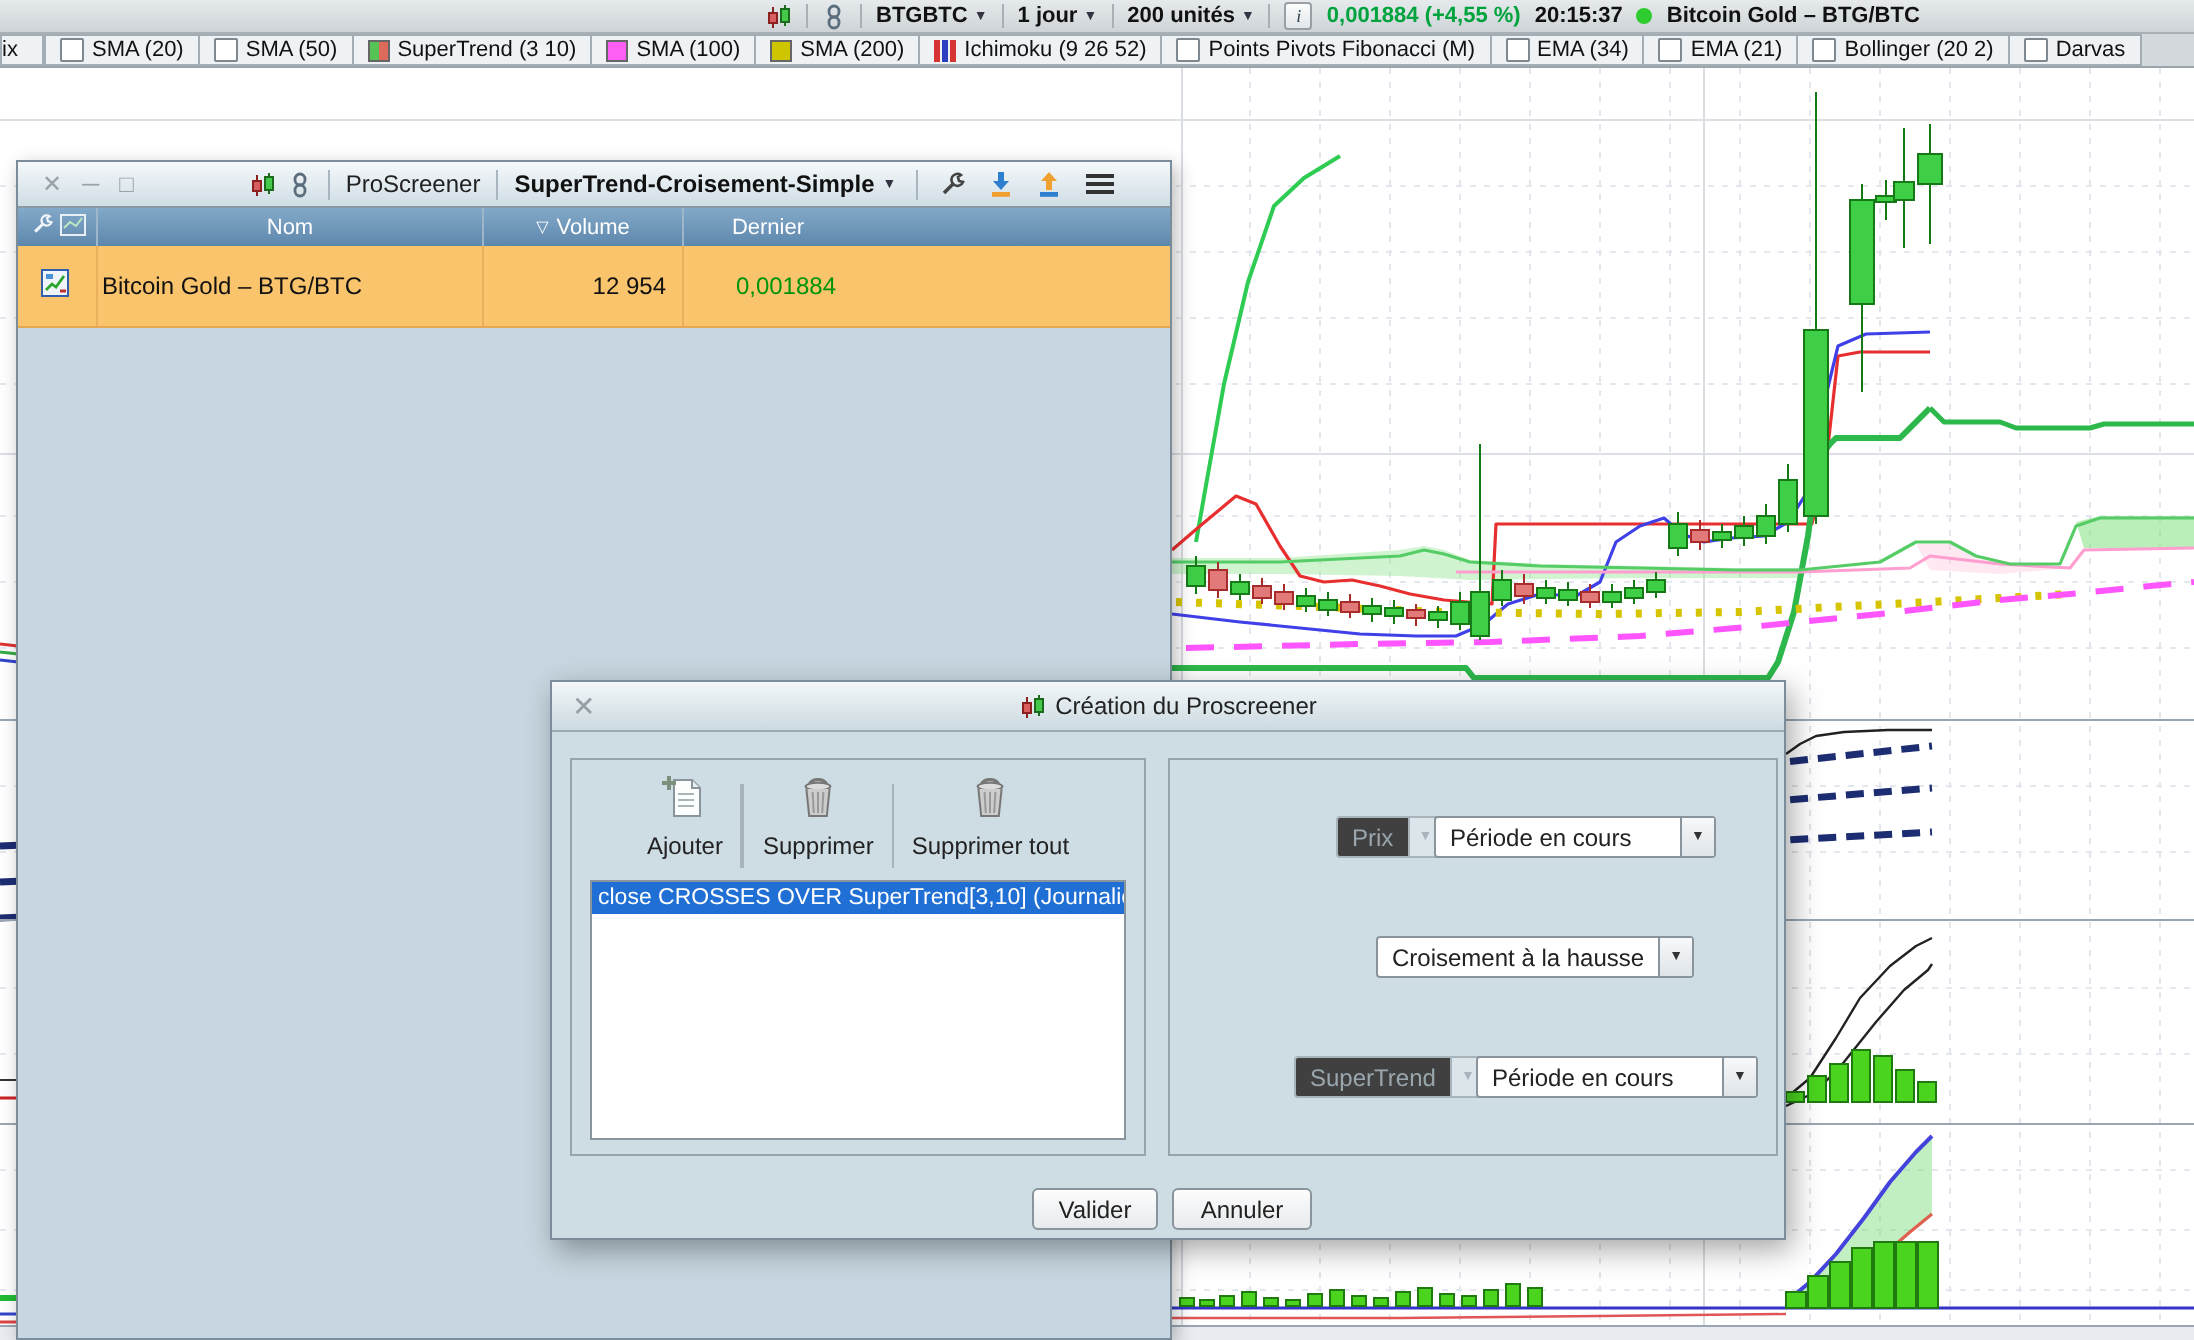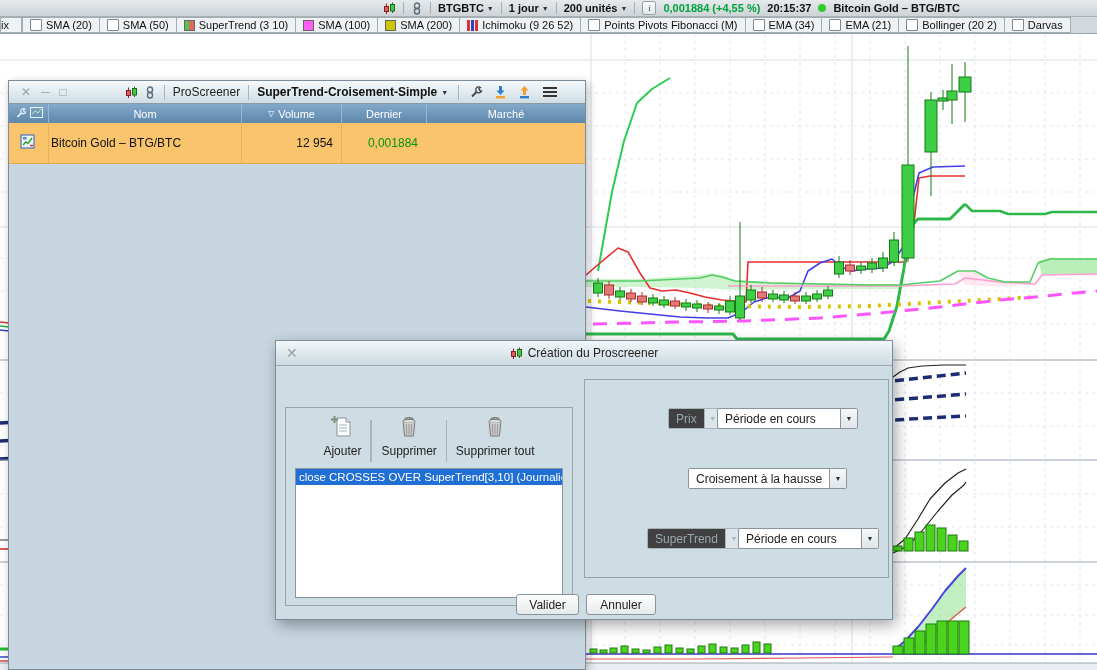--- a/index.html
+++ b/index.html
@@ -79,21 +79,21 @@
   .dialog{
     position:absolute;left:275px;top:340px;width:618px;height:280px;
     background:#cedce3;border:1px solid #7b8d9a;z-index:20;
     box-shadow:3px 5px 14px rgba(0,0,0,.35);box-sizing:border-box;
   }
   .dlg-titlebar{height:24px;background:linear-gradient(#f2f7f9,#ccdae1);border-bottom:1px solid #9aa8b0;
     position:relative;display:flex;align-items:center;justify-content:center;font-size:12px;color:#222;}
   .dlg-close{position:absolute;left:10px;top:4px;color:#96a0a6;font-size:14px;font-weight:bold;}
   .dlg-title{display:flex;align-items:center;gap:5px;}
   .grp{position:absolute;border:1px solid #96a4ac;box-sizing:border-box;}
-  .grp-left{left:9px;top:38px;width:288px;height:199px;margin-top:28px;}
+  .grp-left{left:9px;top:38px;width:288px;height:199px;}
   .grp-right{left:308px;top:38px;width:305px;height:199px;}
 
   .dlg-toolbar{position:absolute;left:4px;top:4px;right:4px;height:54px;display:flex;align-items:stretch;justify-content:center;}
   .tb-item{display:flex;flex-direction:column;align-items:center;justify-content:flex-start;padding:2px 9px 0;font-size:12px;color:#222;}
   .tb-item.disabled{color:#a8b2ba;}
   .tb-item.disabled .tb-ico{opacity:.45;}
   .tb-sep{width:1px;background:#a8b4bb;margin:8px 0 4px;}
   .tb-label{margin-top:1px;white-space:nowrap;}
 
   .listbox{position:absolute;left:9px;right:9px;top:60px;height:128px;background:#fff;border:1px solid #8a949c;overflow:hidden;font-size:11.5px;}
@@ -463,23 +463,20 @@
     <span class="hcell hnom">
         <span>Nom</span>
       </span>
     <span class="hcell hvol">
         <span class="sort-tri">▽</span>
         <span>Volume</span>
       </span>
     <span class="hcell hder">
         <span>Dernier</span>
       </span>
-    <span class="hcell hmar">
-        <span>Marché</span>
-      </span>
   </div>
 
   <div class="tbl-row">
     <span class="rcell ricon">
         <span><svg width="15" height="15">
             <rect x="0.5" y="0.5" width="14" height="14" fill="#2f5fae"></rect>
             <rect x="1.5" y="1.5" width="12" height="12" fill="#eef4fa"></rect>
             <polyline points="3,11 6,8 8,9.5 12,4" fill="none" stroke="#2aa52a" stroke-width="1.4"></polyline>
             <rect x="3" y="3" width="3.5" height="2.5" fill="#4a90d8"></rect>
             <line x1="10" y1="11.5" x2="13" y2="11.5" stroke="#c03030" stroke-width="1.5"></line>

